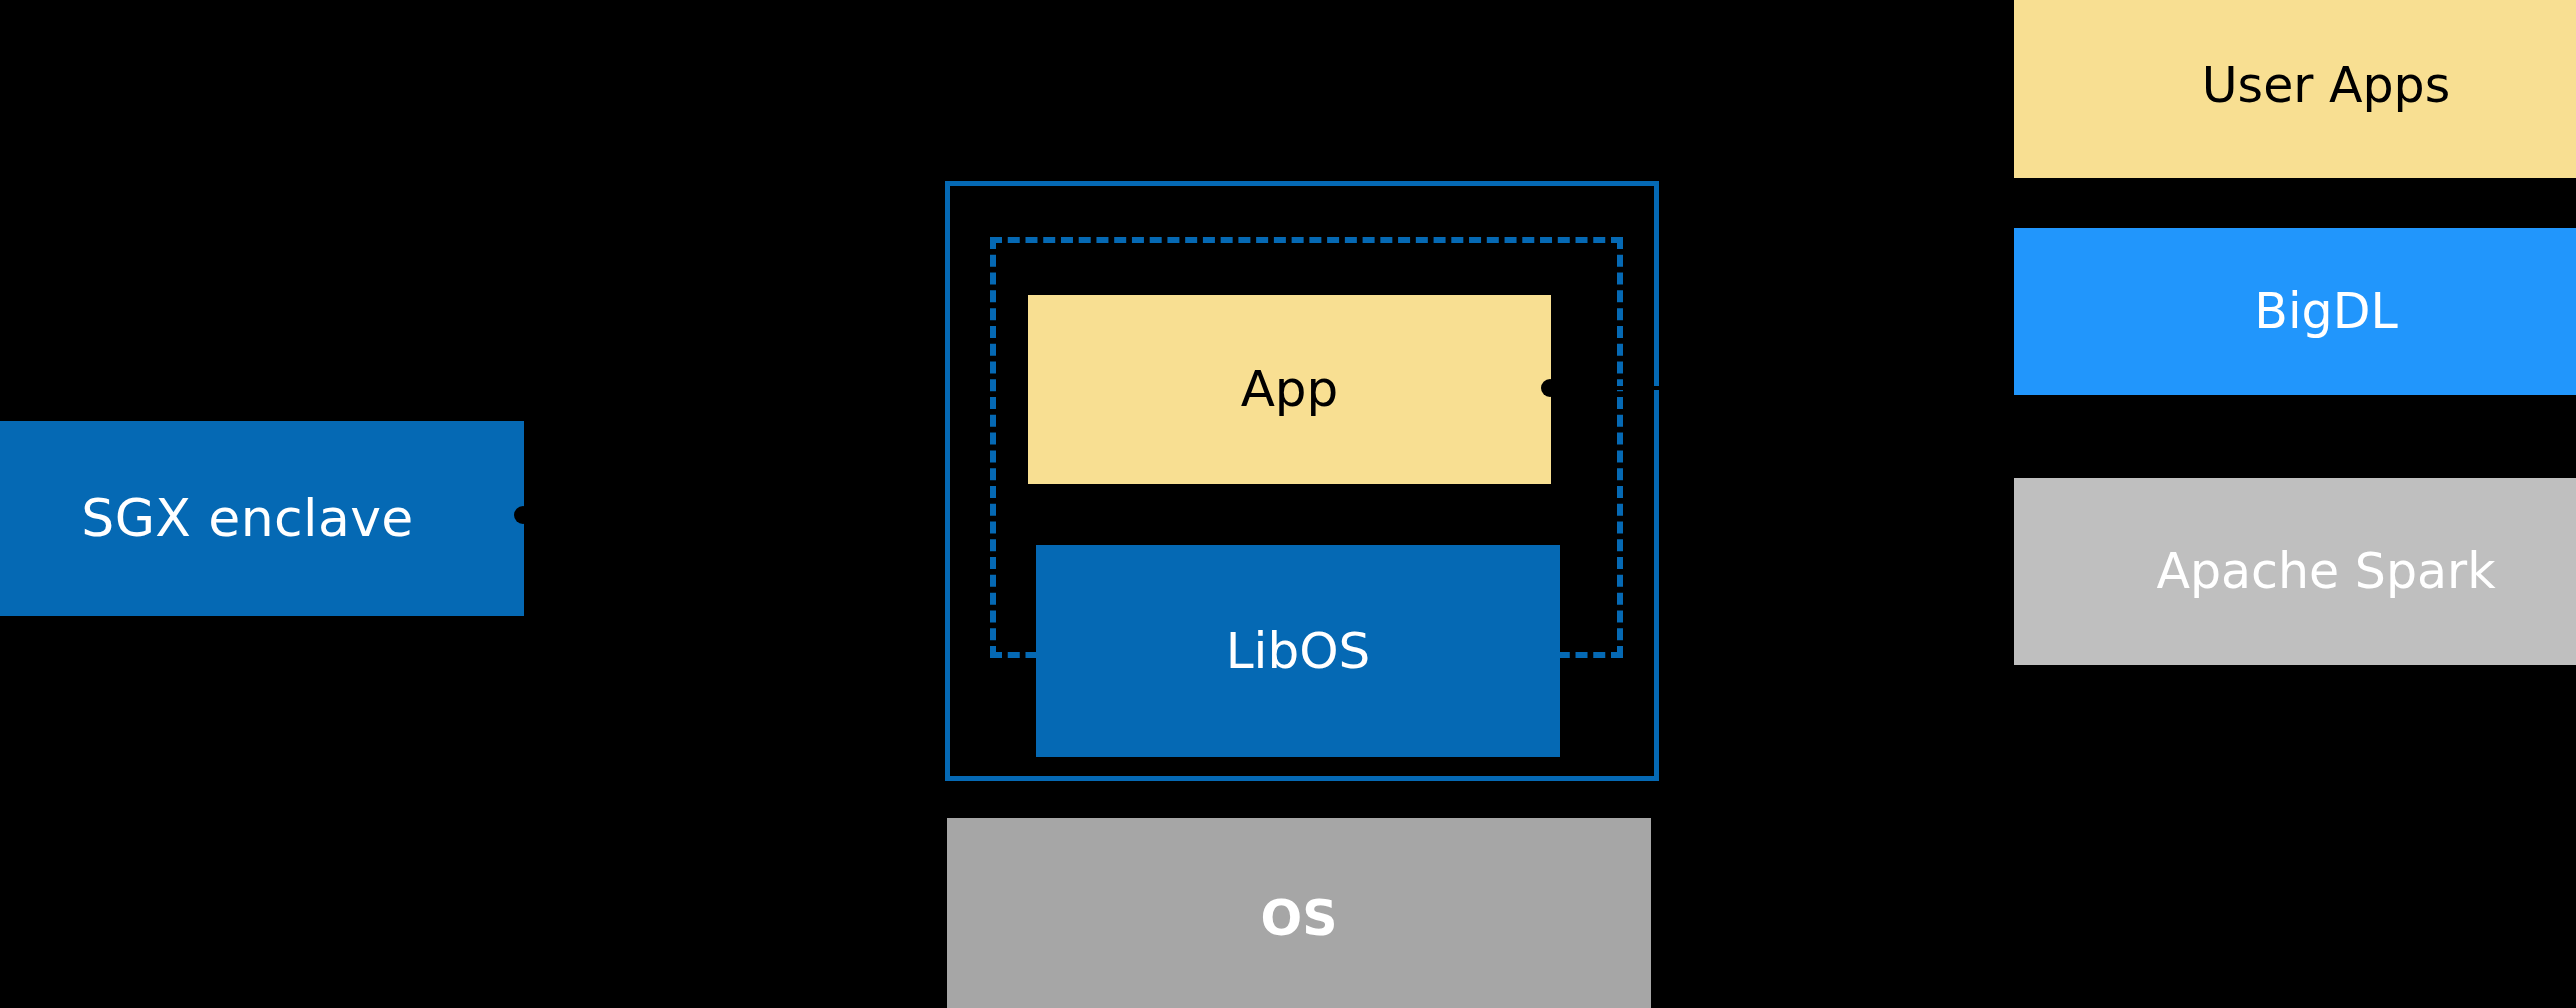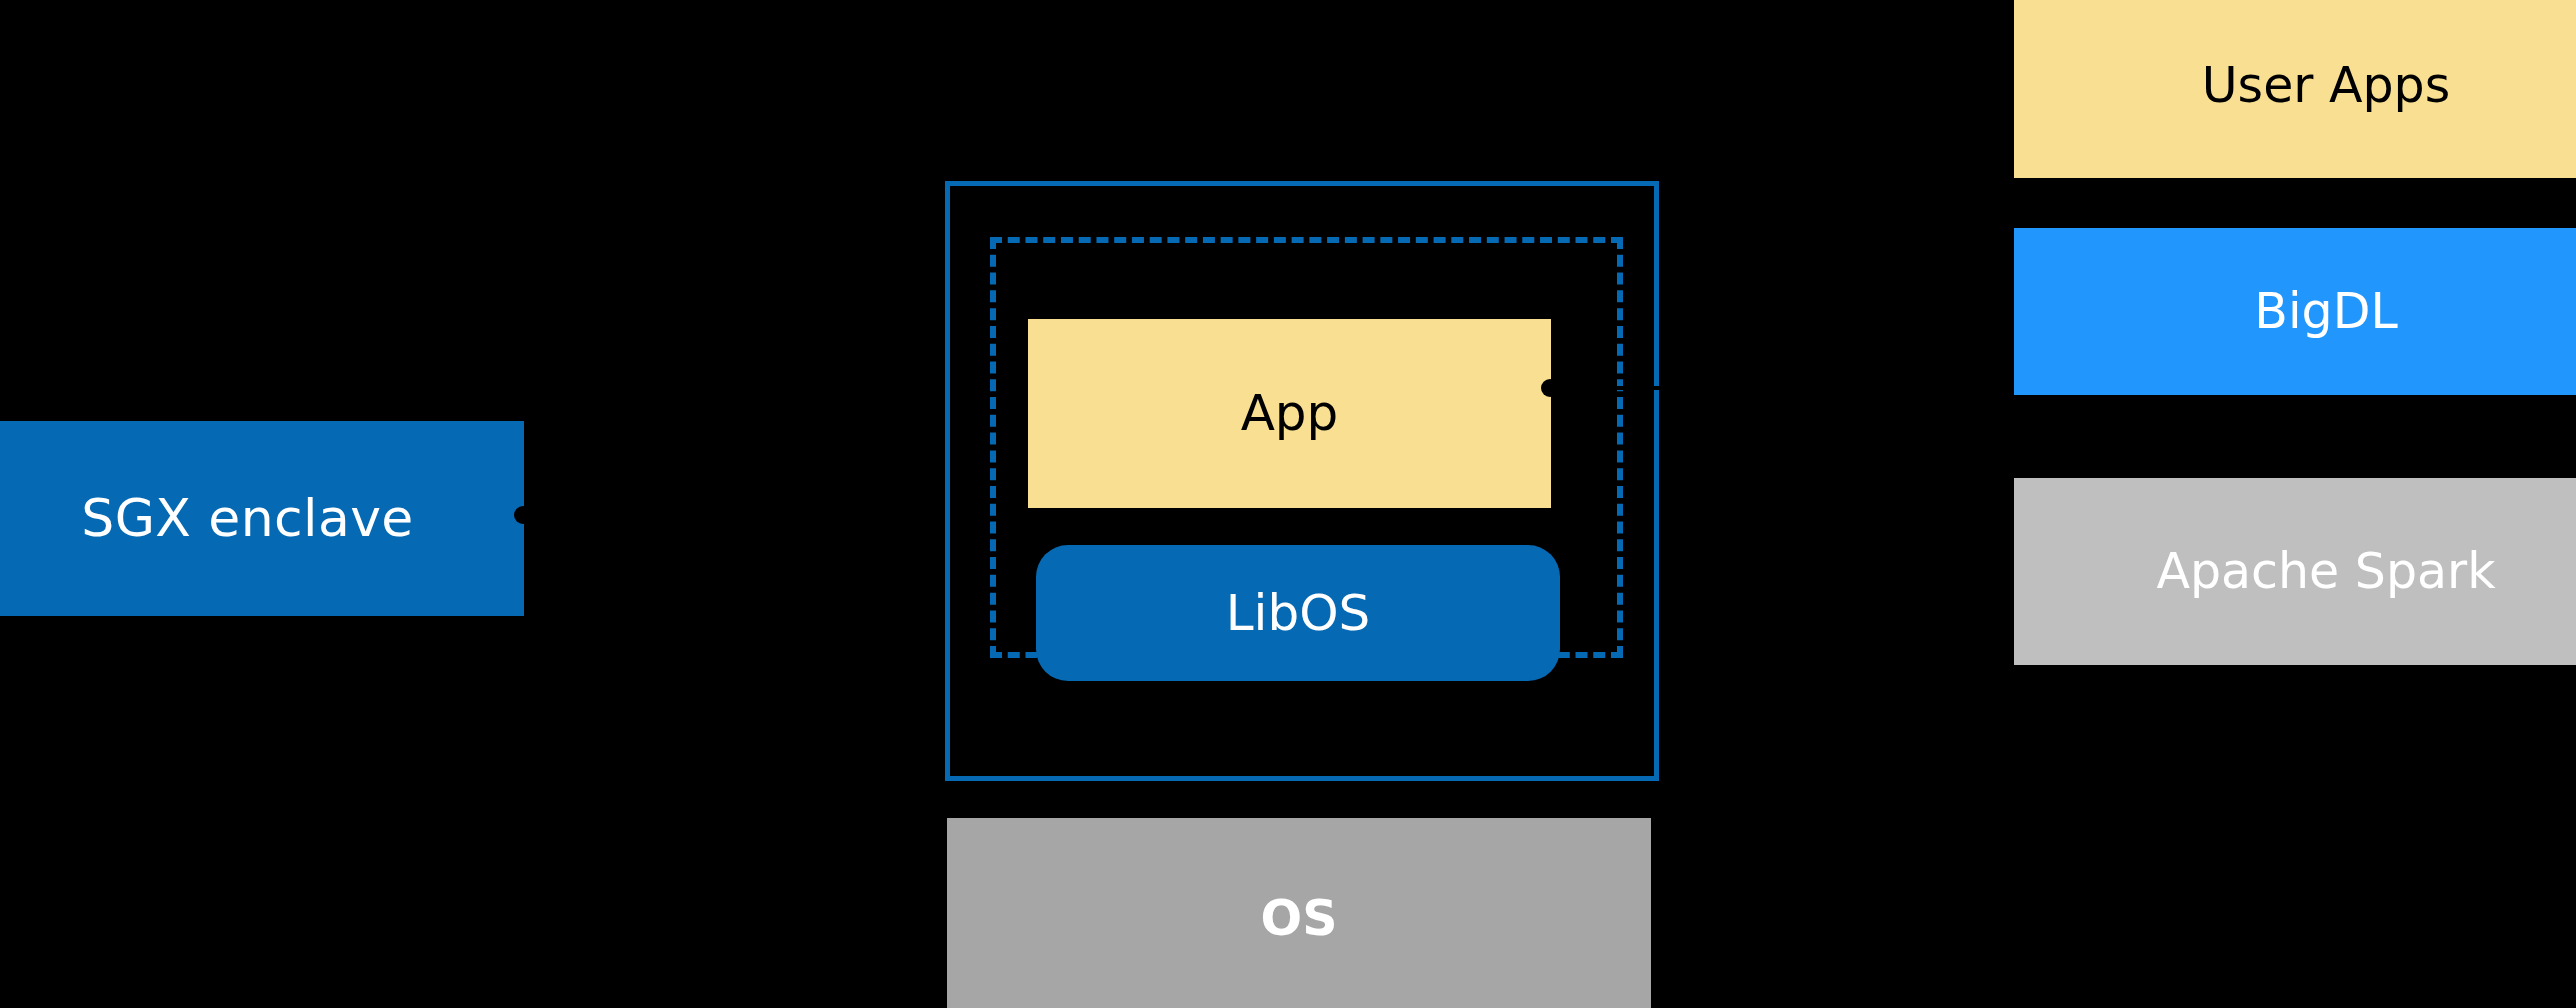--- a/index.html
+++ b/index.html
@@ -65,34 +65,32 @@
   
   #app-box {
     left: 1028px;
     top: 295px;
     width: 523px;
     height: 189px;
     background: #F8DF92;
     color: #000000;
     font-size: 50px;
     font-weight: 400;
-    margin-top: 24px;
   }
 
   
   #libos-box {
     left: 1036px;
     top: 545px;
     width: 524px;
-    height: 136px;
+    height: 212px;
     background: #0569B4;
     color: #ffffff;
     font-size: 50px;
     font-weight: 400;
-    border-radius: 32px;
   }
 
   
   #os-box {
     left: 947px;
     top: 818px;
     width: 704px;
     height: 201px;
     background: #A6A6A6;
     color: #ffffff;

